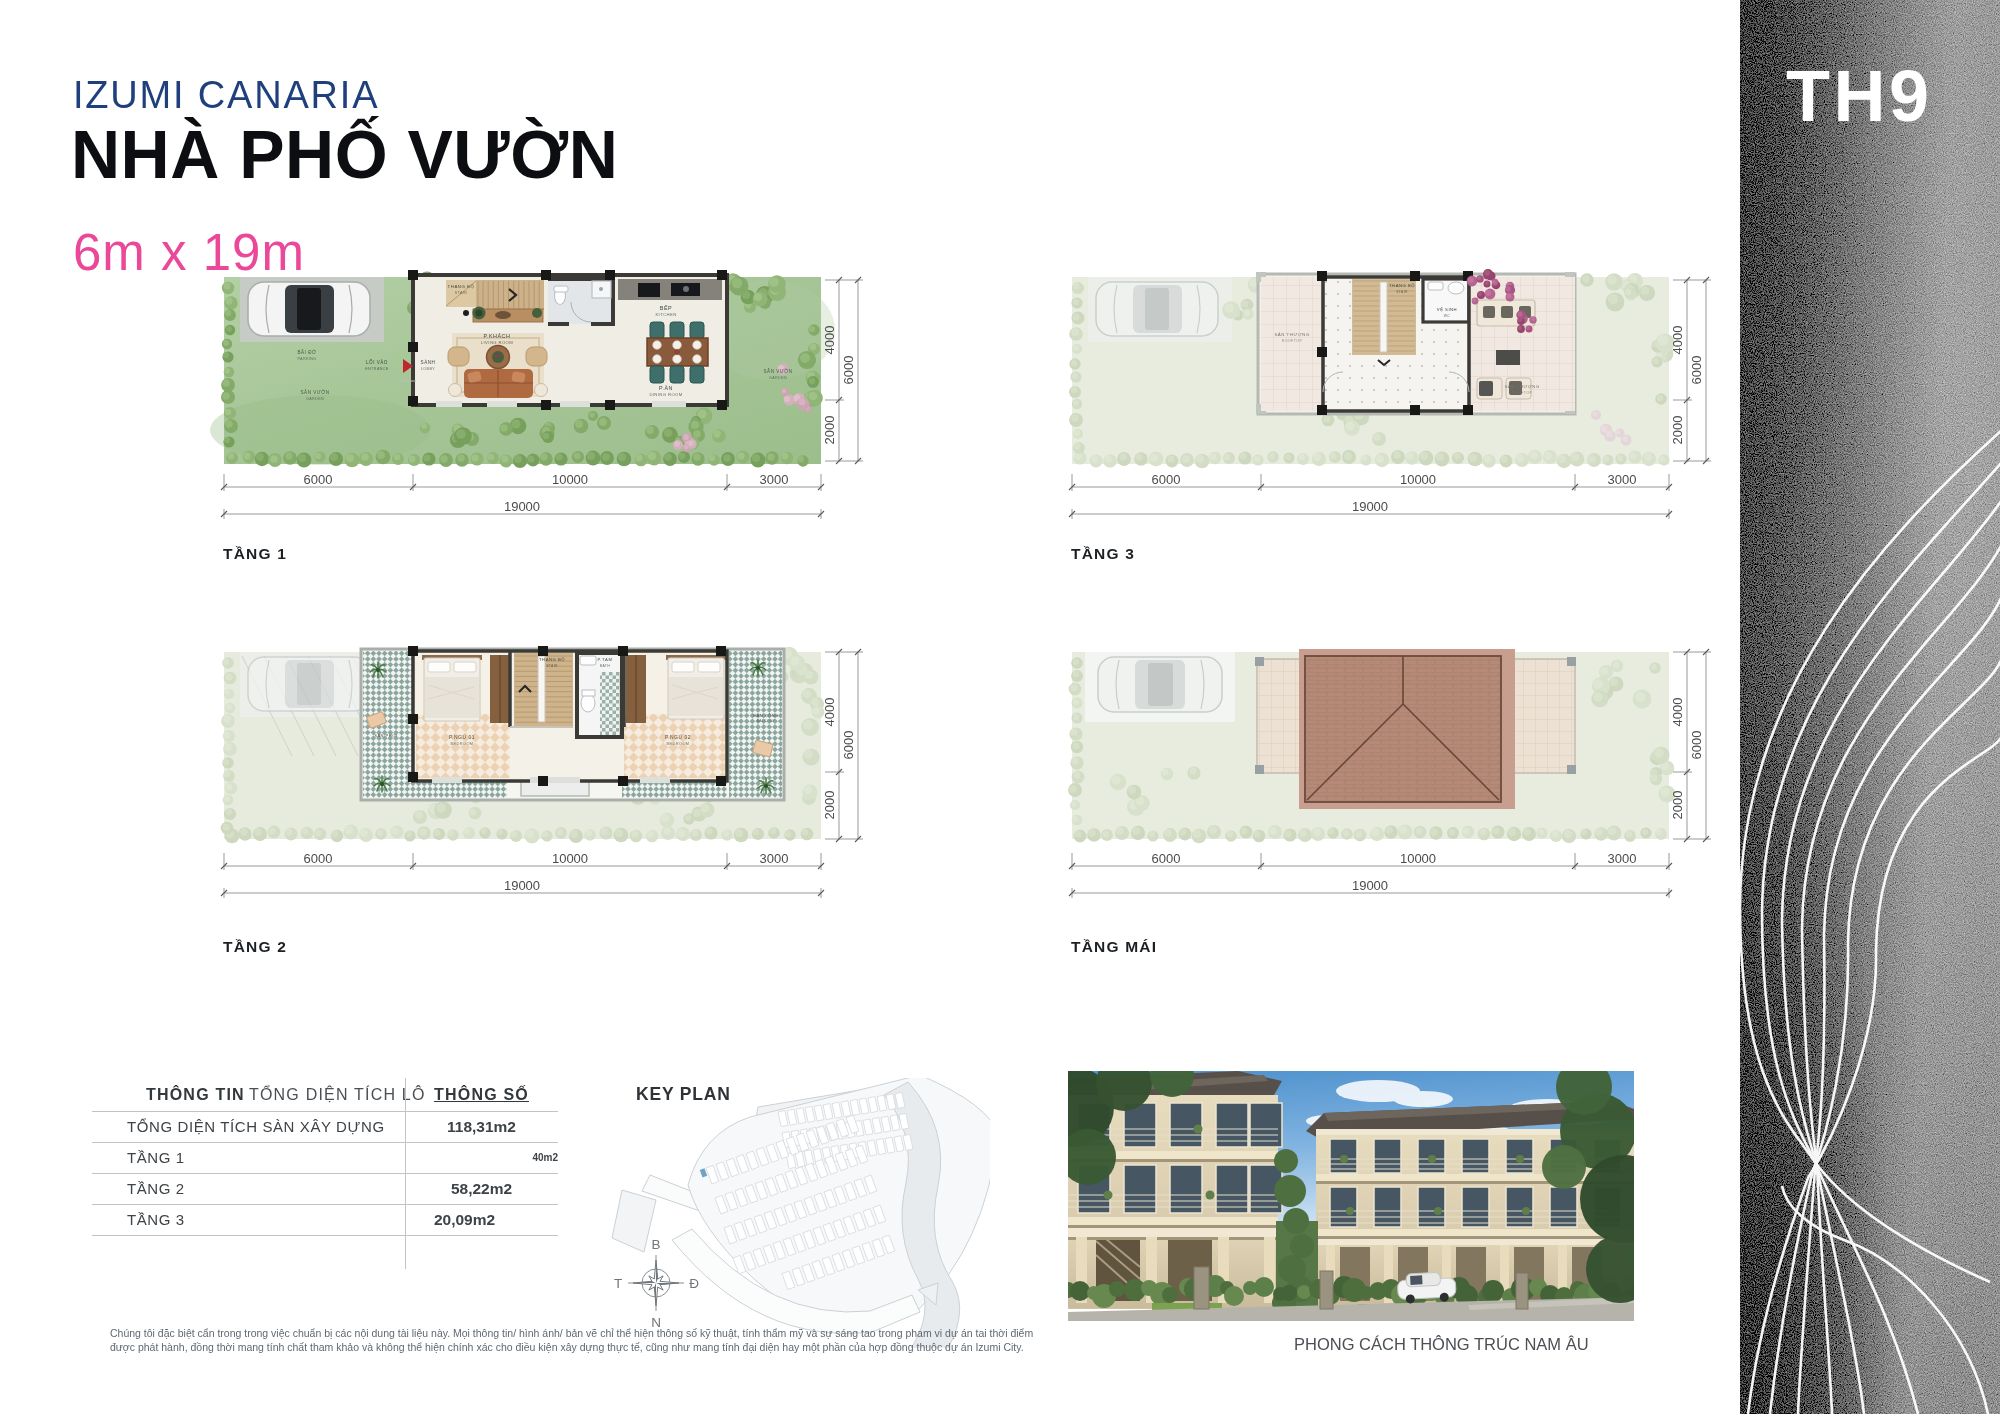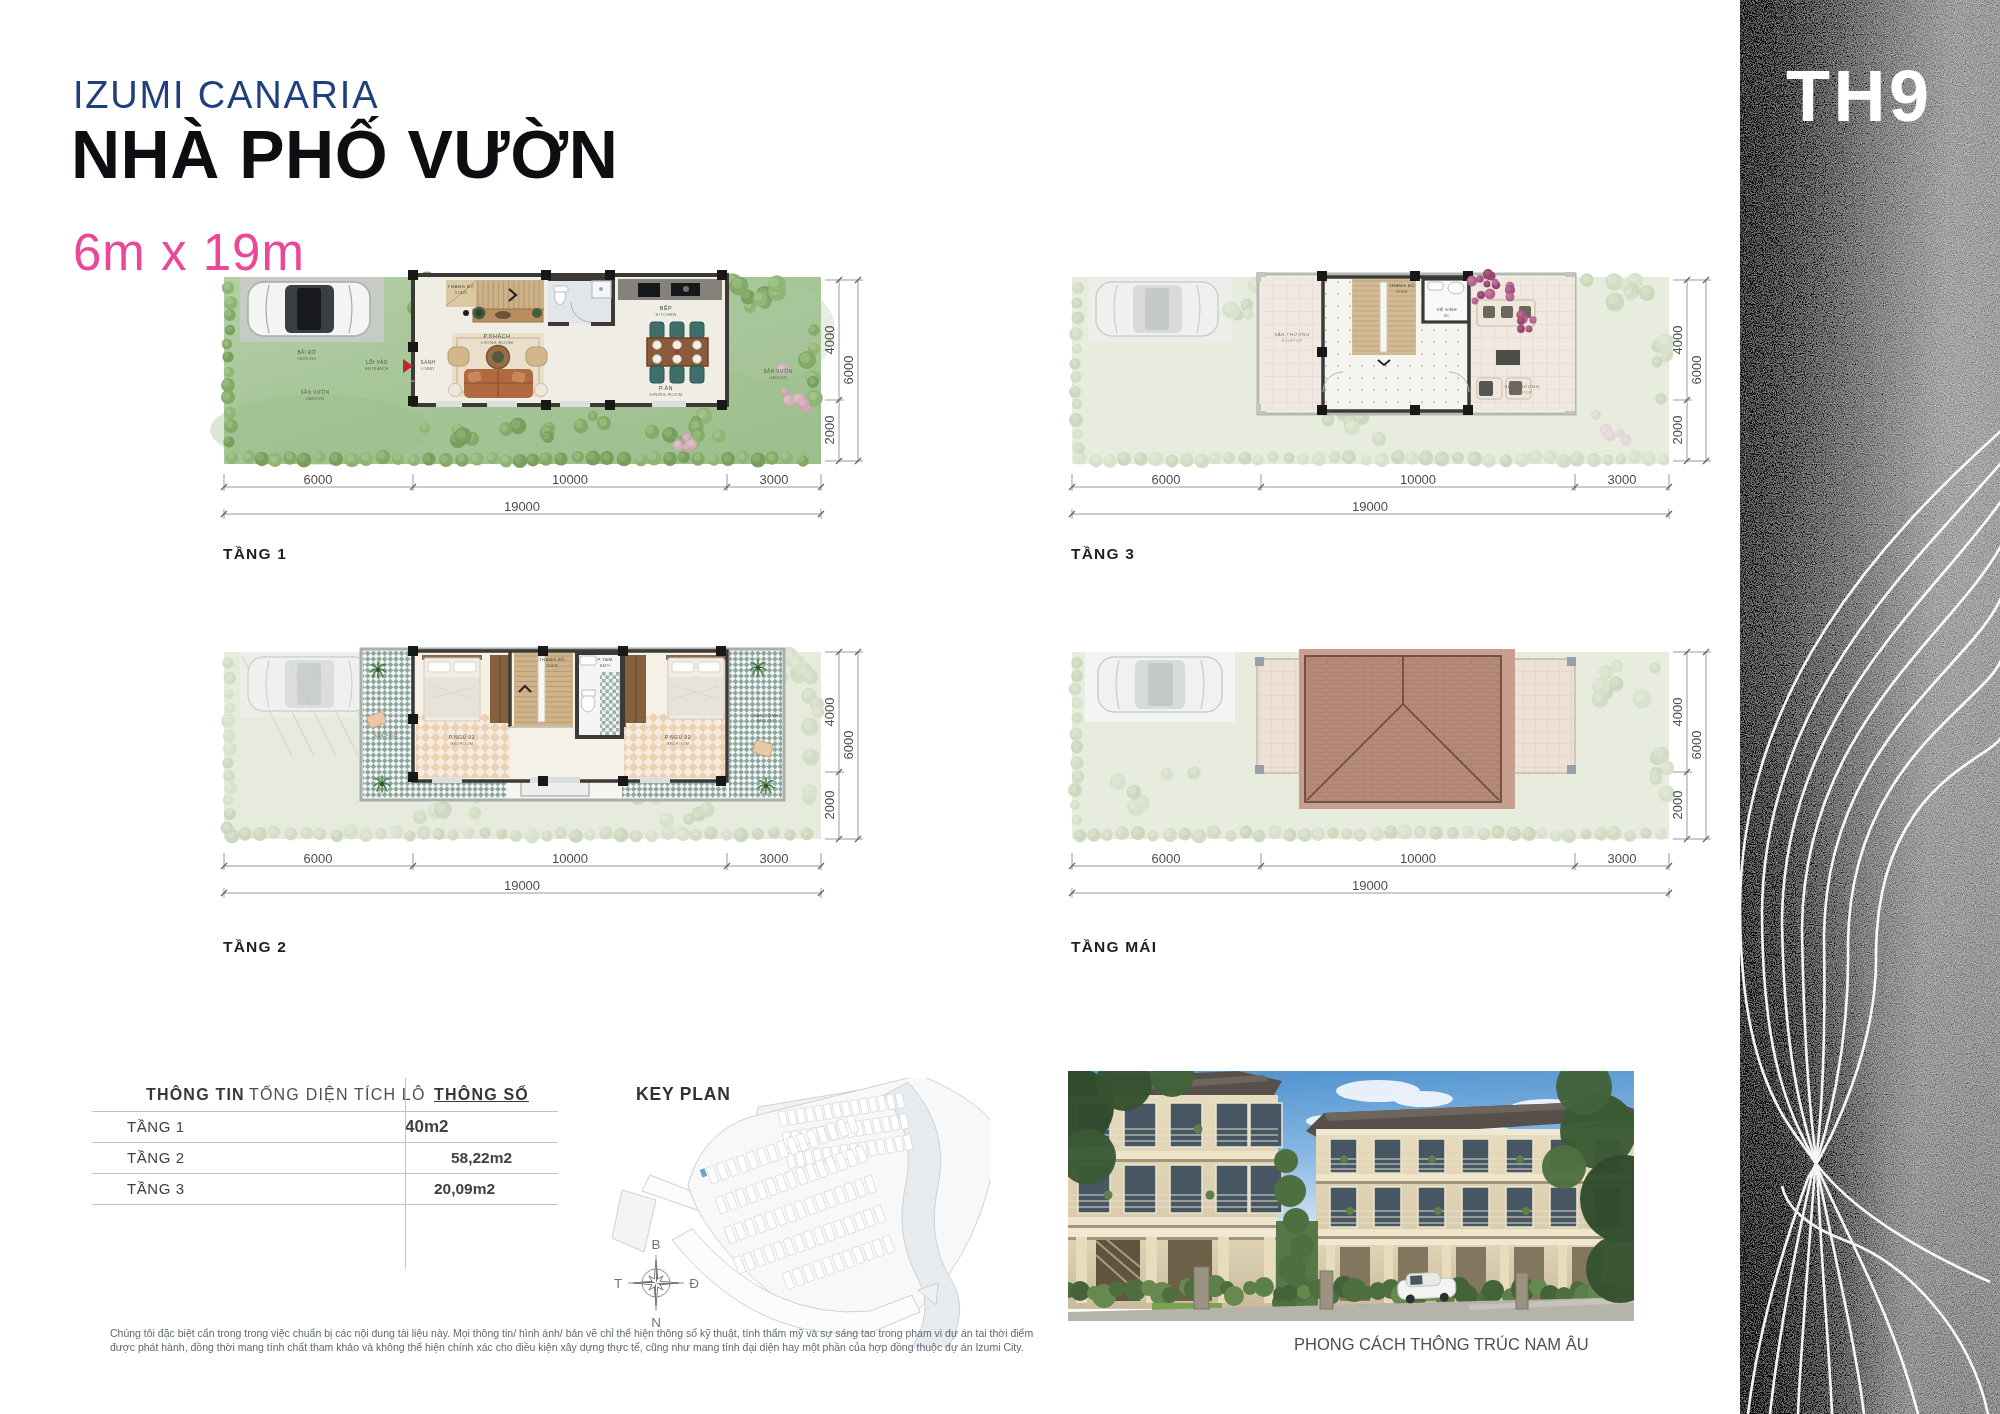--- a/index.html
+++ b/index.html
@@ -1392,22 +1392,26 @@
       <text x="1370" y="890" font-family="Liberation Sans,sans-serif" font-size="13" fill="#4c4c4c" text-anchor="middle">19000</text>
     </svg></div>
 <div class="planlabel" style="left:1071px;top:938px;">TẦNG MÁI</div>
 <div class="abs" style="left:92px;top:1078px;width:466px;font-size:15px;color:#3e4347;">
   <div style="position:relative;height:33px;line-height:33px;">
     <span style="font-weight:bold;letter-spacing:1.2px;margin-left:54px;color:#33383c;font-size:16px;">THÔNG TIN</span>
     <span style="letter-spacing:1.2px;color:#4a4f54;font-size:16px;"> TỔNG DIỆN TÍCH LÔ</span>
     <span style="position:absolute;left:313px;width:153px;text-align:center;font-weight:bold;letter-spacing:1.2px;color:#33383c;font-size:16px;text-decoration:underline;">THÔNG SỐ</span>
   </div>
   <div style="border-top:1px solid #c3c3c3;position:relative;height:30px;line-height:30px;">
+    <span style="margin-left:35px;letter-spacing:0.6px;">TỔNG DIỆN TÍCH SÀN XÂY DỰNG</span>
+    <span style="position:absolute;left:313px;width:153px;text-align:center;font-weight:bold;font-size:15.5px;">118,31m2</span>
+  </div>
+  <div style="border-top:1px solid #c3c3c3;position:relative;height:30px;line-height:30px;">
     <span style="margin-left:35px;letter-spacing:0.6px;">TẦNG 1</span>
-    <span style="position:absolute;left:313px;width:153px;text-align:left;font-weight:bold;font-size:17px;">40m2</span>
+    <span style="position:absolute;left:313px;width:153px;text-align:right;font-weight:bold;font-size:10px;">40m2</span>
   </div>
   <div style="border-top:1px solid #c3c3c3;position:relative;height:30px;line-height:30px;">
     <span style="margin-left:35px;letter-spacing:0.6px;">TẦNG 2</span>
     <span style="position:absolute;left:313px;width:153px;text-align:center;font-weight:bold;font-size:15.5px;">58,22m2</span>
   </div>
   <div style="border-top:1px solid #c3c3c3;position:relative;height:30px;line-height:30px;">
     <span style="margin-left:35px;letter-spacing:0.6px;">TẦNG 3</span>
     <span style="position:absolute;left:296px;width:153px;text-align:center;font-weight:bold;font-size:15.5px;">20,09m2</span>
   </div>
   <div style="border-top:1px solid #c3c3c3;height:0;"></div>

